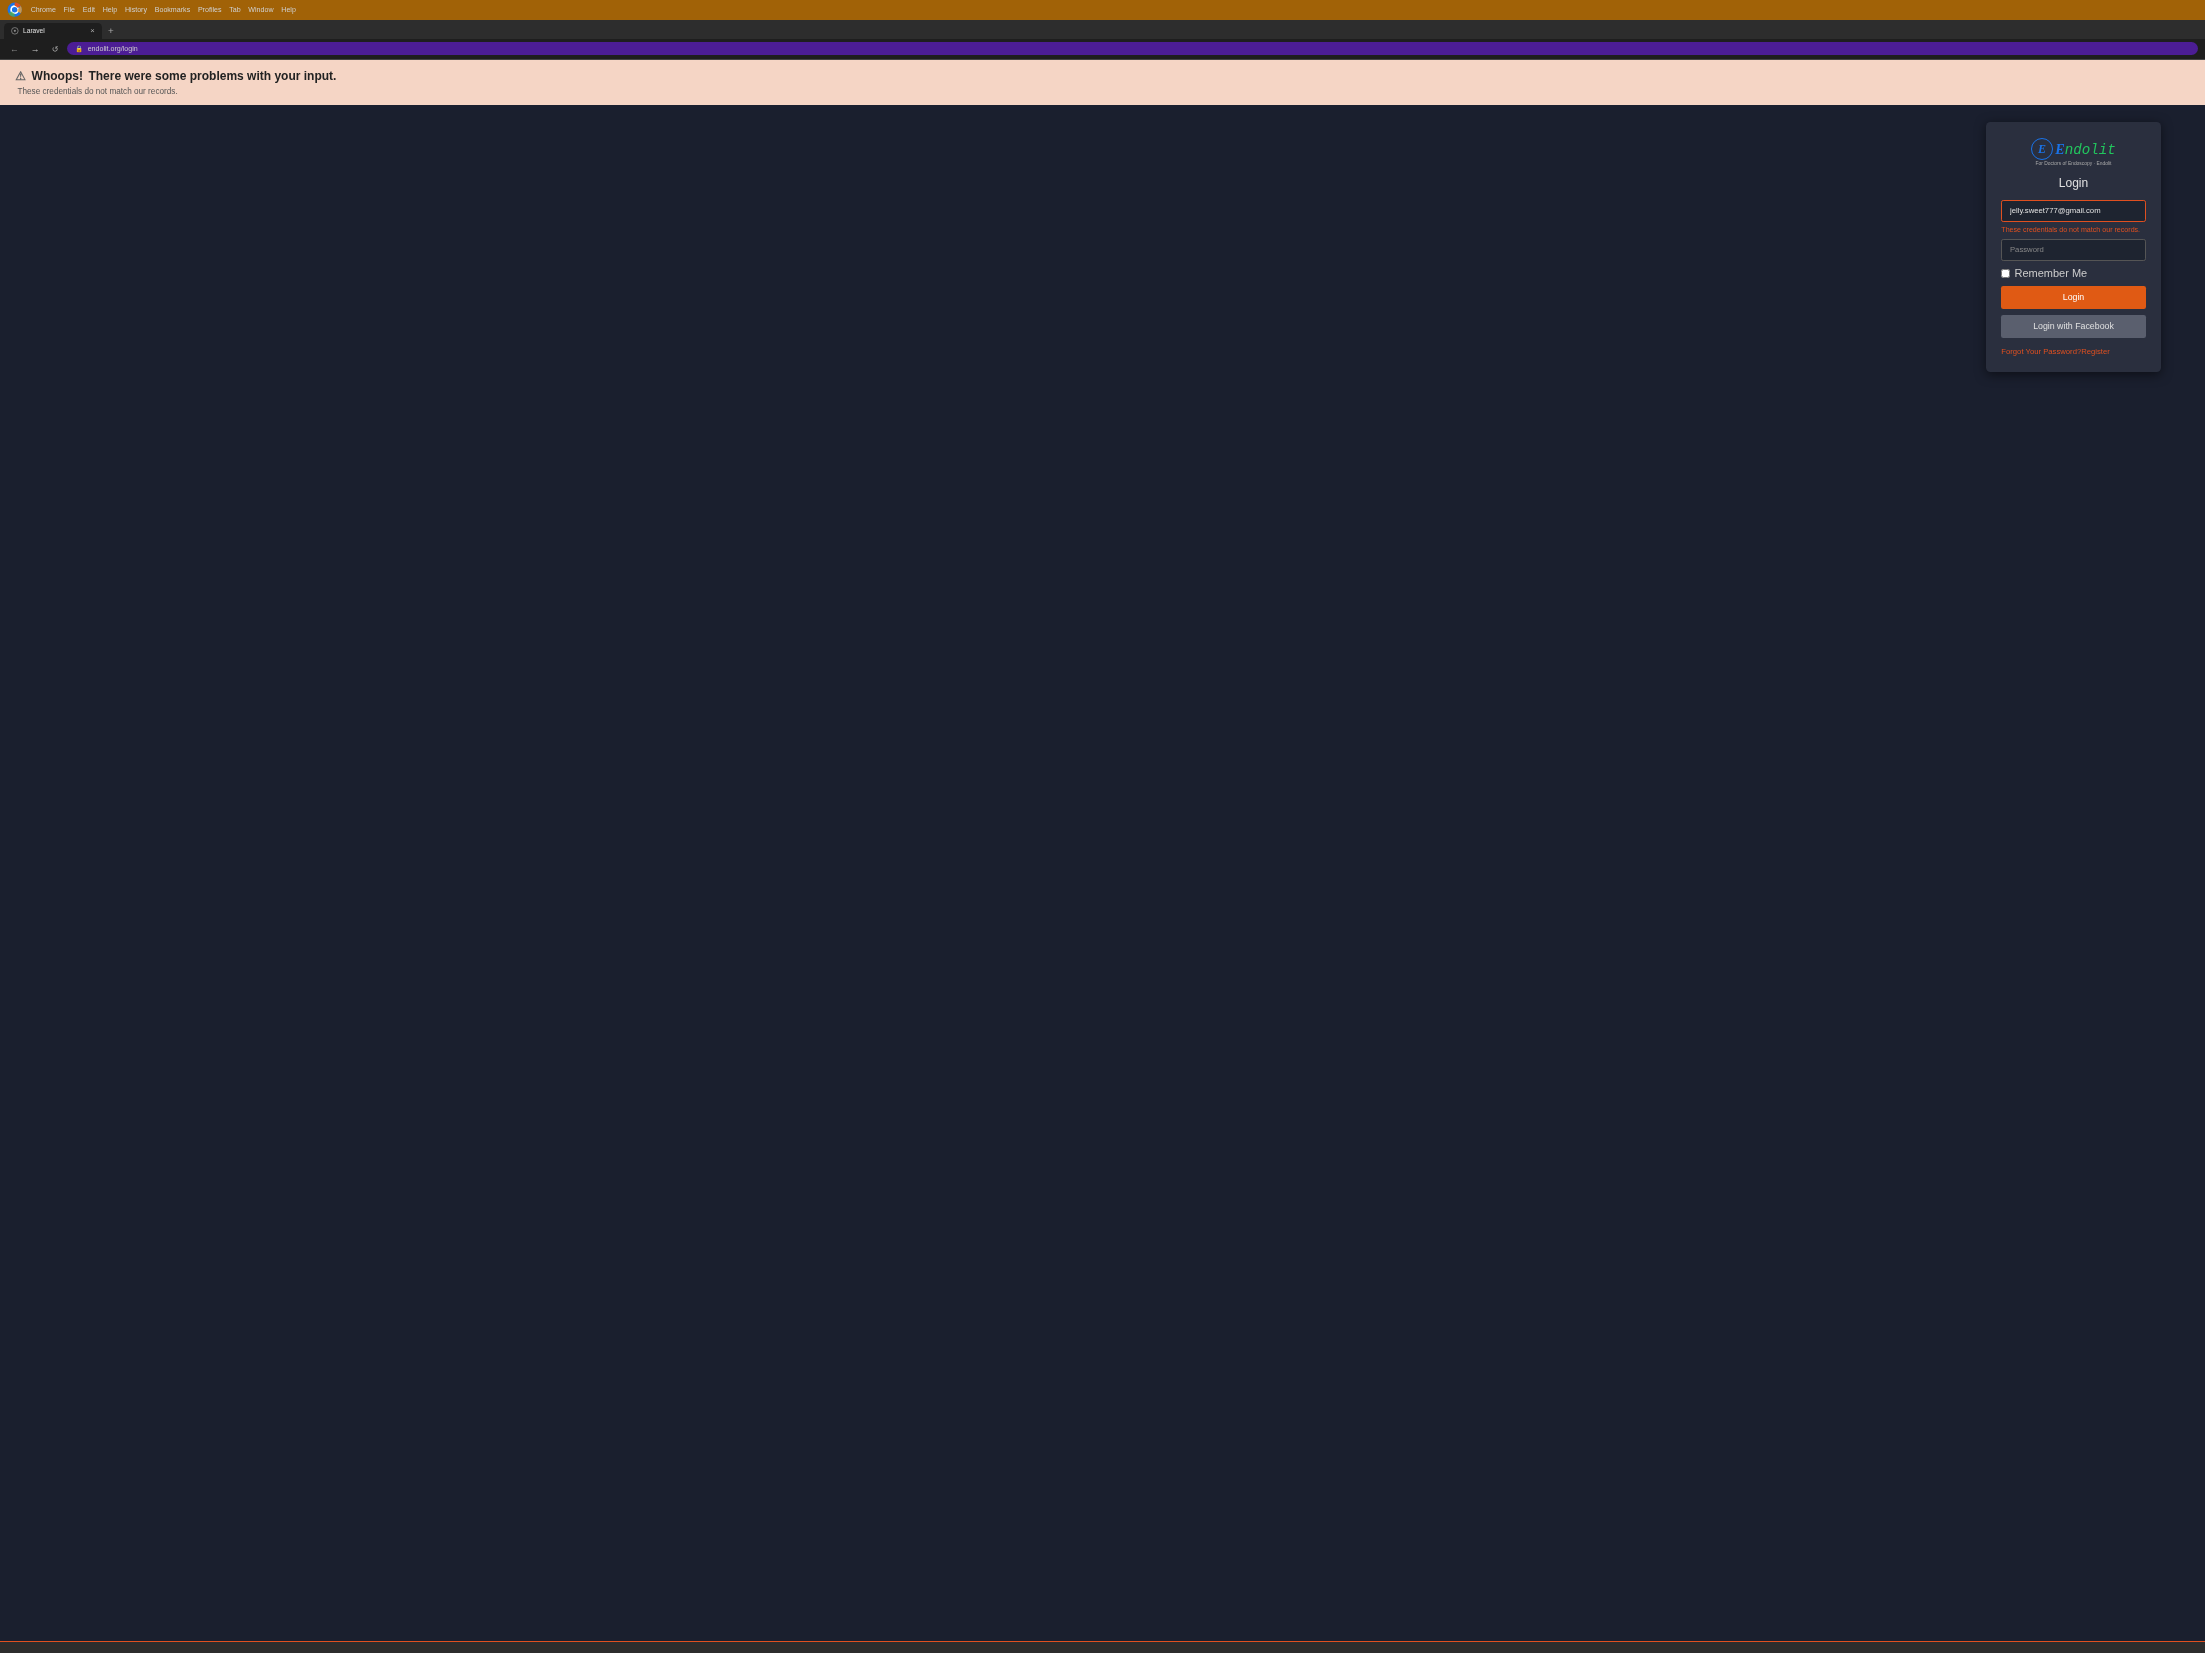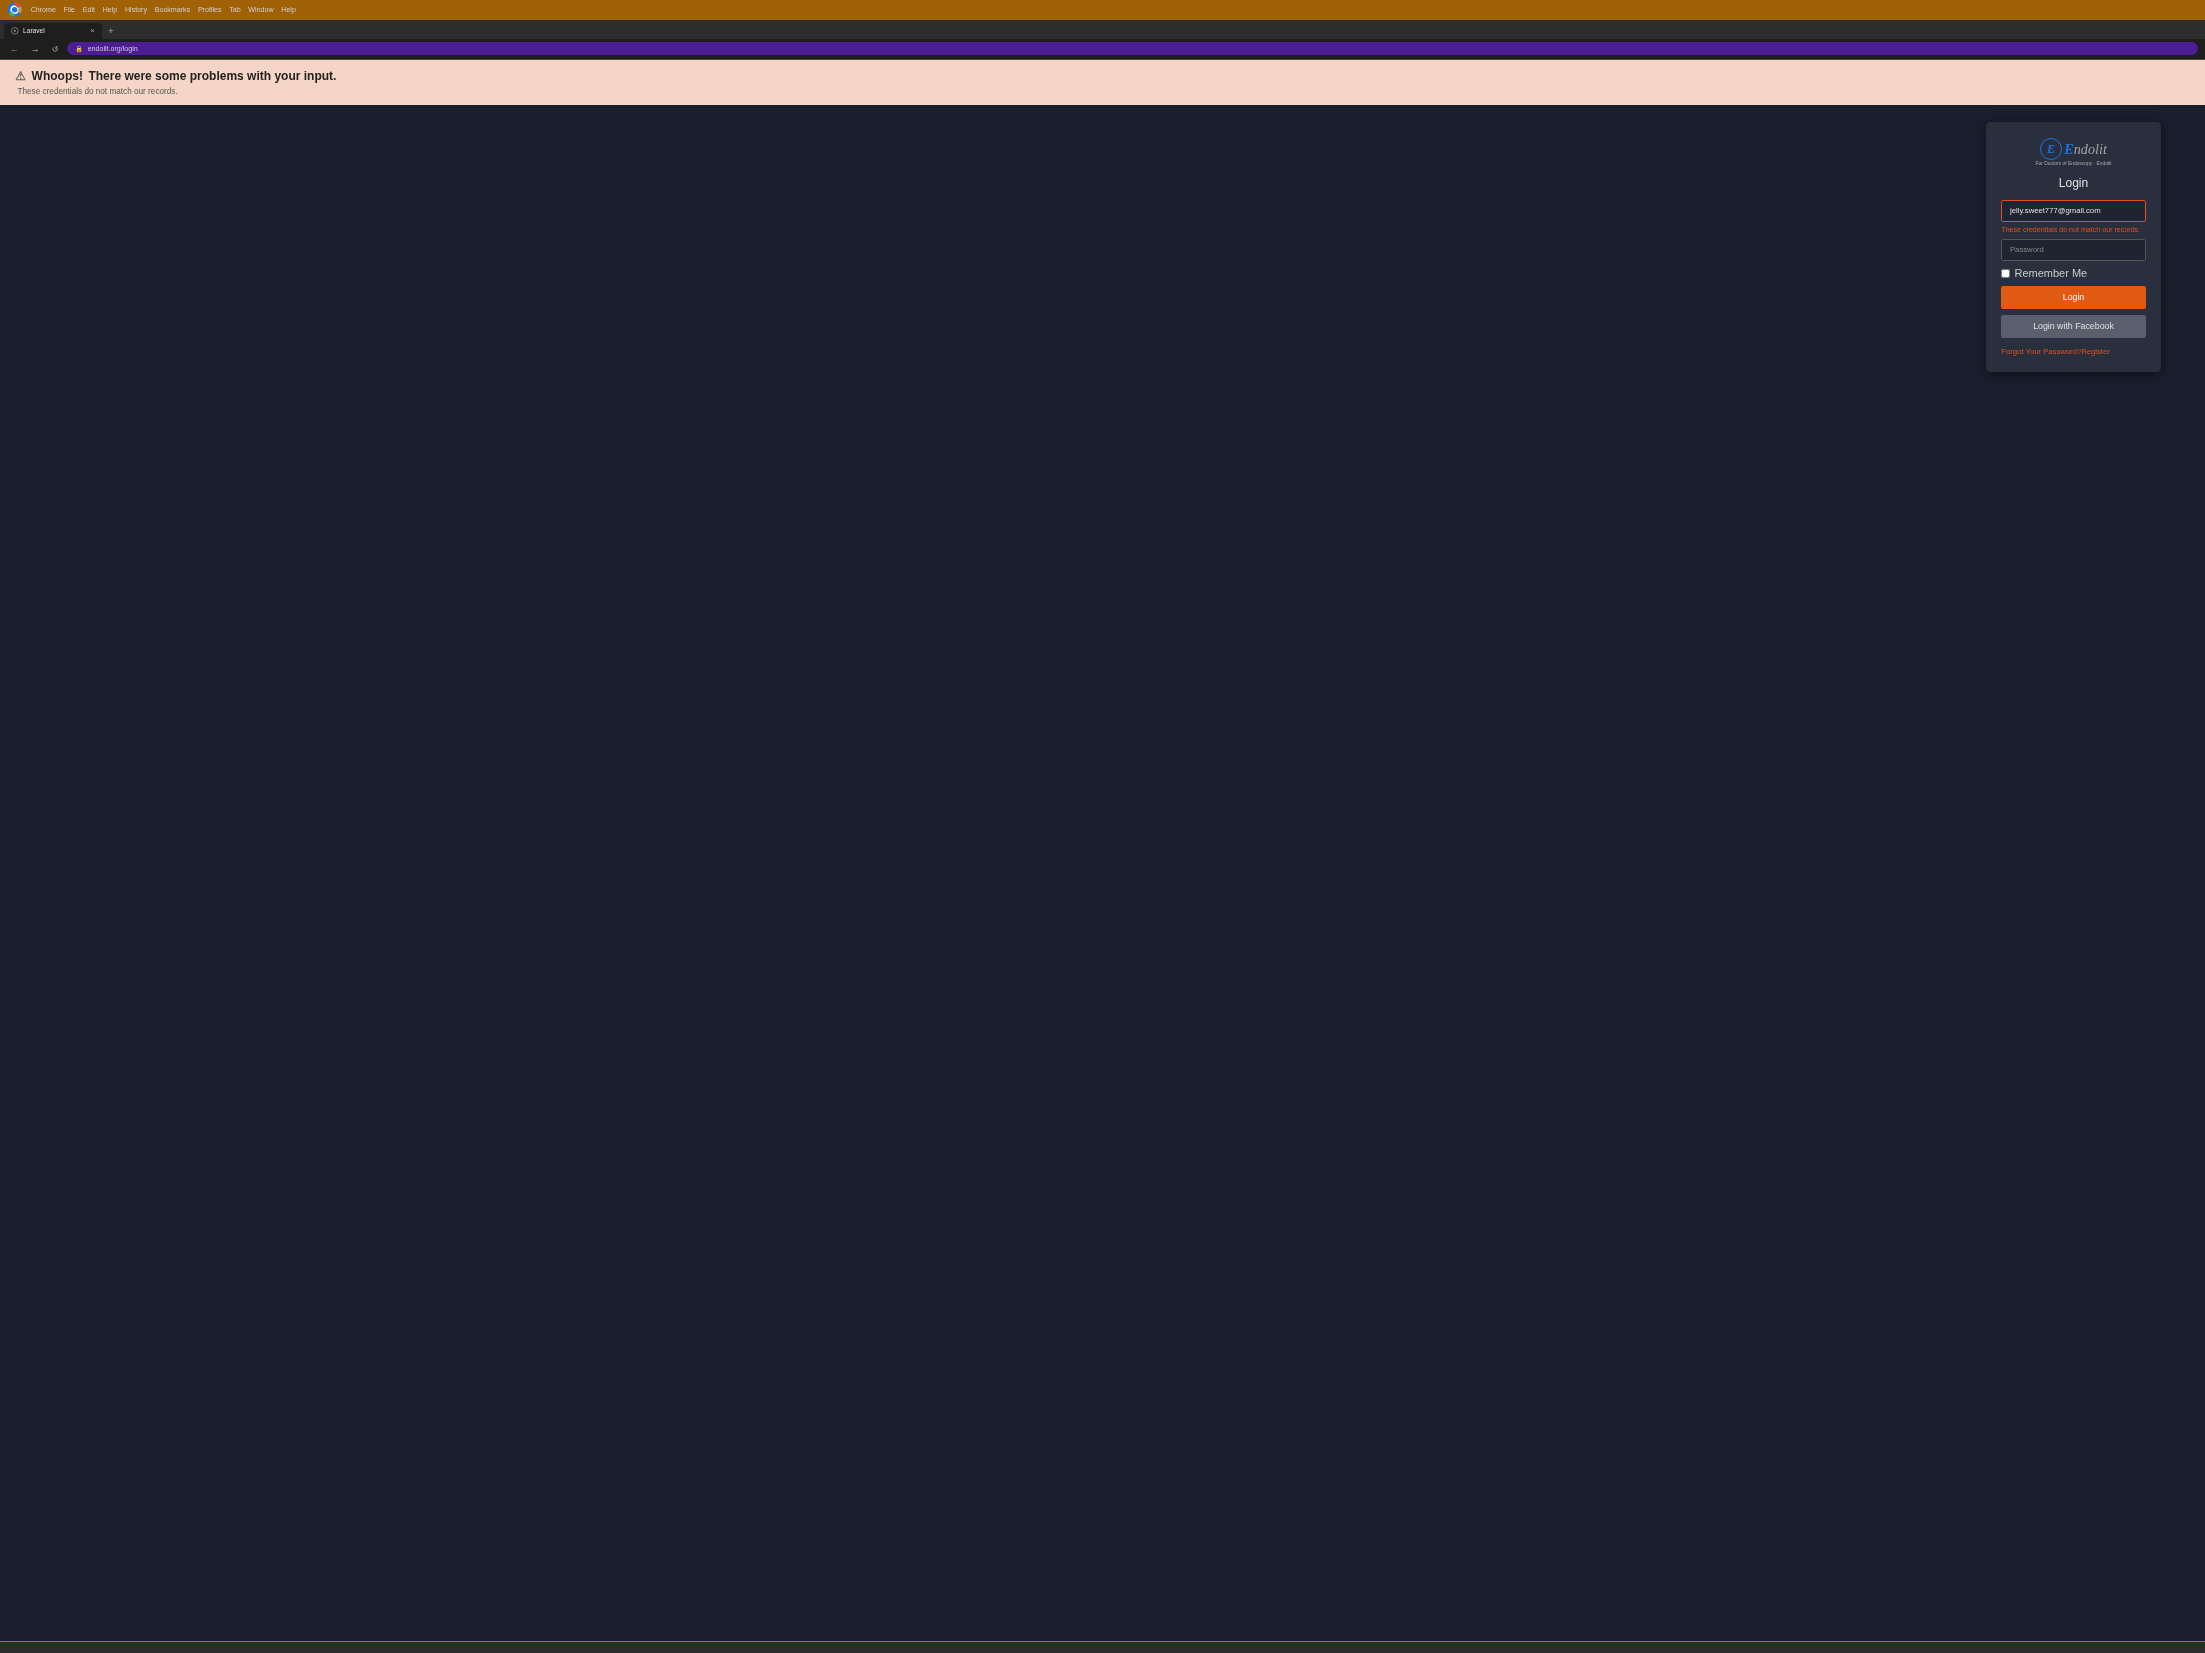--- a/index.html
+++ b/index.html
@@ -391,21 +391,21 @@
 
       
       <div class="logo-area">
         <div style="text-align:center;">
           <div style="display:flex;align-items:center;justify-content:center;gap:2.2px;">
 
             <div style="width:22px;height:22px;border-radius:50%;border:1.6px solid #1a73e8;display:flex;align-items:center;justify-content:center;">
               <span style="font-family:'Times New Roman',serif;font-size:12px;font-weight:bold;font-style:italic;color:#1a73e8;">E</span>
             </div>
             <span style="font-family:'Times New Roman',serif;font-size:14.2px;font-style:italic;">
-              <span style="color:#1a73e8;font-weight:bold;">E</span><span style="color:#a3a3a3;">ndolit</span>
+              <span style="color:#1a73e8;font-weight:bold;">E</span><span style="color:#22c55e;font-family:Liberation Mono, monospace;">ndolit</span>
             </span>
           </div>
           <div class="logo-tagline">For Doctors of Endoscopy · Endolit</div>
         </div>
       </div>
 
       
       <div class="card-title">Login</div>
 
       

